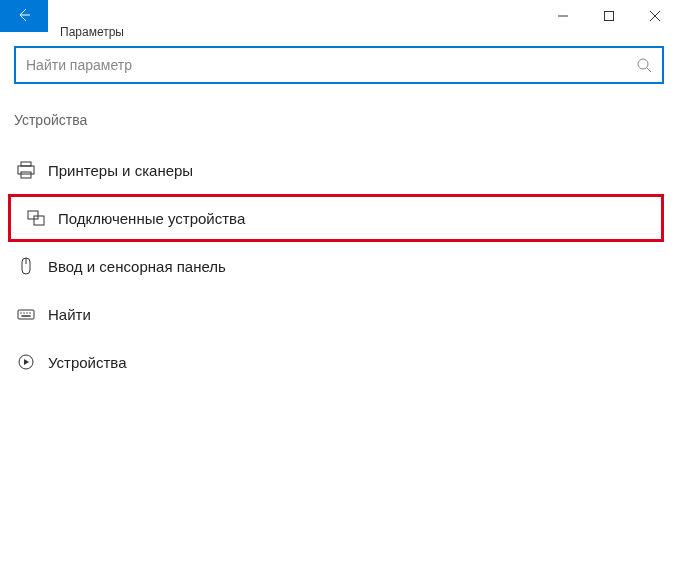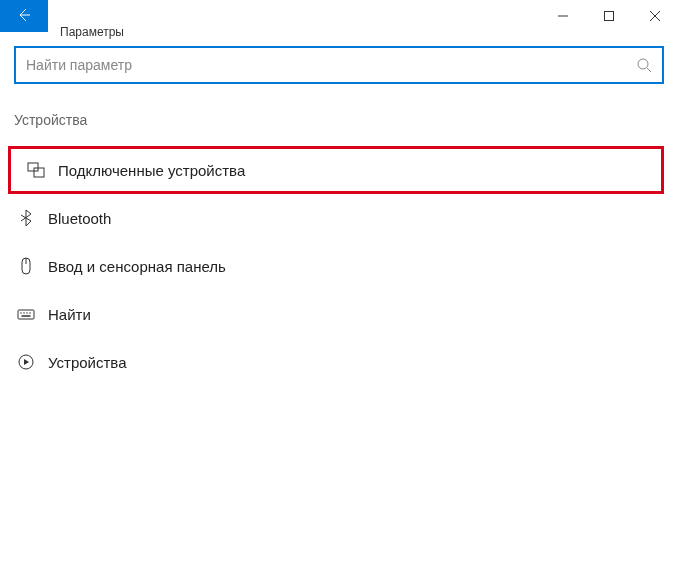--- a/index.html
+++ b/index.html
@@ -146,39 +146,41 @@
         <circle cx="7" cy="7" r="5"></circle>
         <path d="M11 11 L15 15"></path>
       </svg>
     </span>
   </div>
 
   <div class="section-title">Устройства</div>
 
   <div class="nav-list">
 
+    <div class="nav-item">
+      <span class="nav-icon">
+        <svg width="18" height="18" viewBox="0 0 18 18" fill="none" stroke="currentColor" stroke-width="1">
+          <rect x="4" y="1" width="10" height="4"></rect>
+          <rect x="1" y="5" width="16" height="8"></rect>
+          <rect x="4" y="11" width="10" height="6"></rect>
+        </svg>
+      </span>
+      <span class="nav-label">Принтеры и сканеры</span>
+    </div>
 
     <div class="nav-item highlighted">
       <span class="nav-icon">
         <svg width="18" height="18" viewBox="0 0 18 18" fill="none" stroke="currentColor" stroke-width="1">
           <rect x="1" y="2" width="10" height="8"></rect>
           <rect x="7" y="7" width="10" height="9"></rect>
         </svg>
       </span>
       <span class="nav-label">Подключенные устройства</span>
     </div>
 
-    <div class="nav-item">
-      <span class="nav-icon">
-        <svg width="18" height="18" viewBox="0 0 18 18" fill="none" stroke="currentColor" stroke-width="1">
-          <path d="M9 1 L9 17 L14 12 L4 6 M9 1 L14 5 L4 12"></path>
-        </svg>
-      </span>
-      <span class="nav-label">Bluetooth</span>
-    </div>
 
     <div class="nav-item">
       <span class="nav-icon">
         <svg width="18" height="18" viewBox="0 0 18 18" fill="none" stroke="currentColor" stroke-width="1">
           <rect x="5" y="1" width="8" height="16" rx="4"></rect>
           <path d="M9 1 L9 7"></path>
         </svg>
       </span>
       <span class="nav-label">Ввод и сенсорная панель</span>
     </div>

